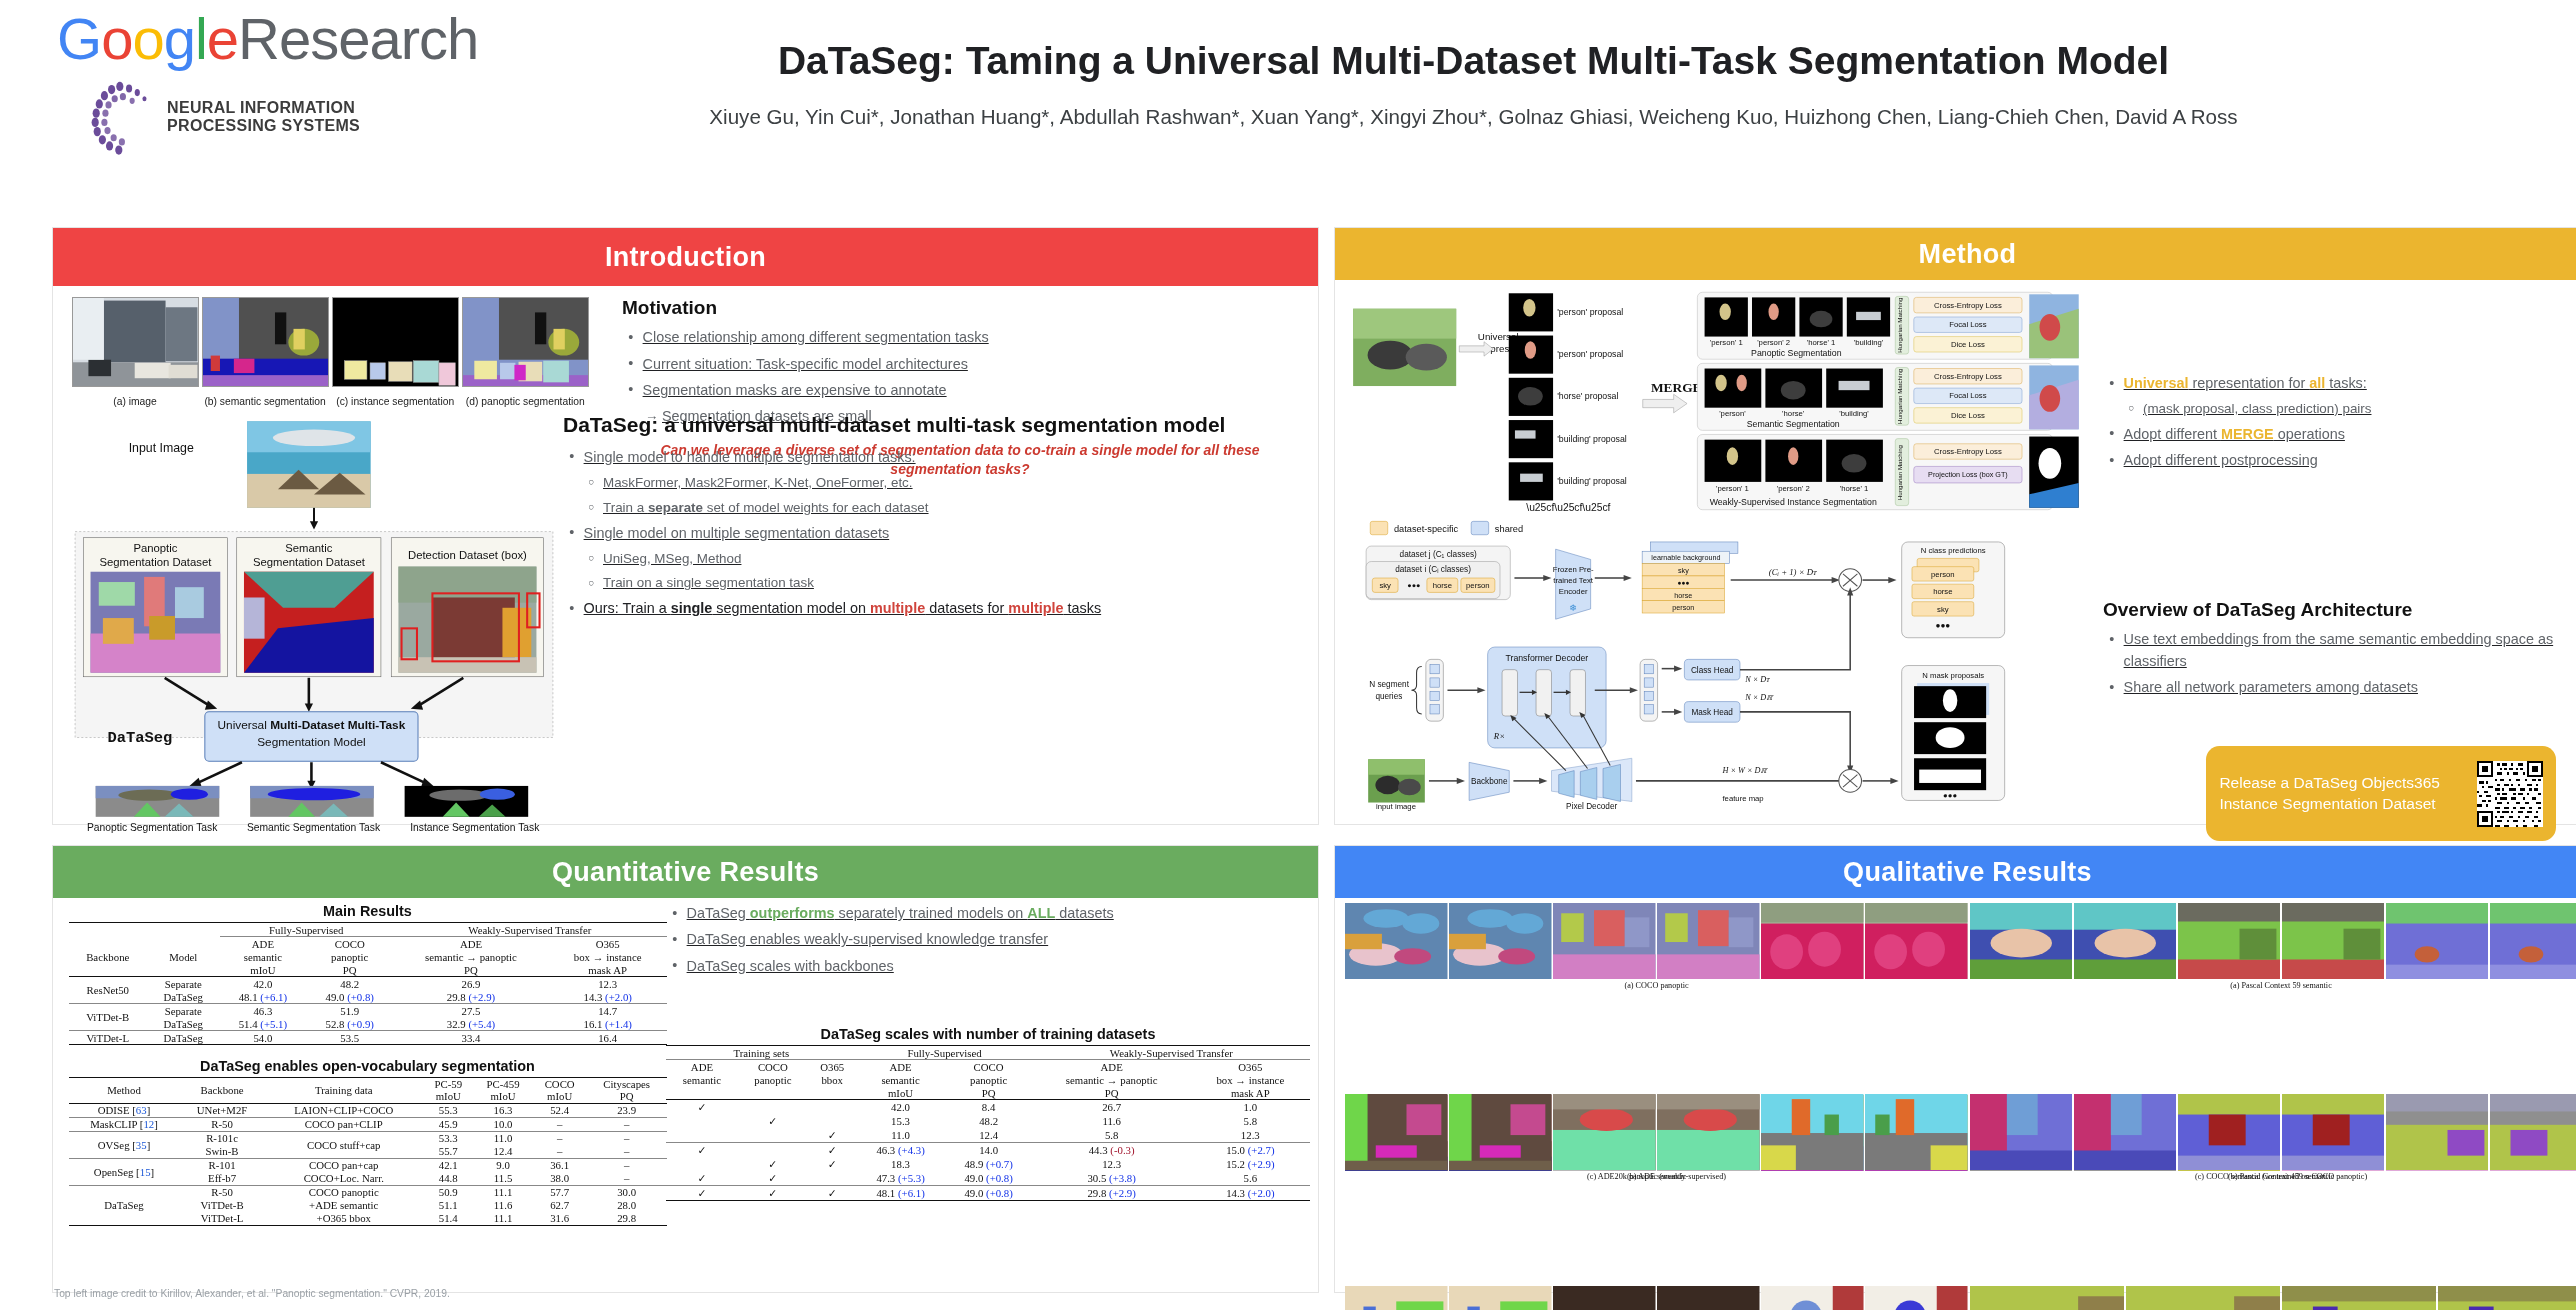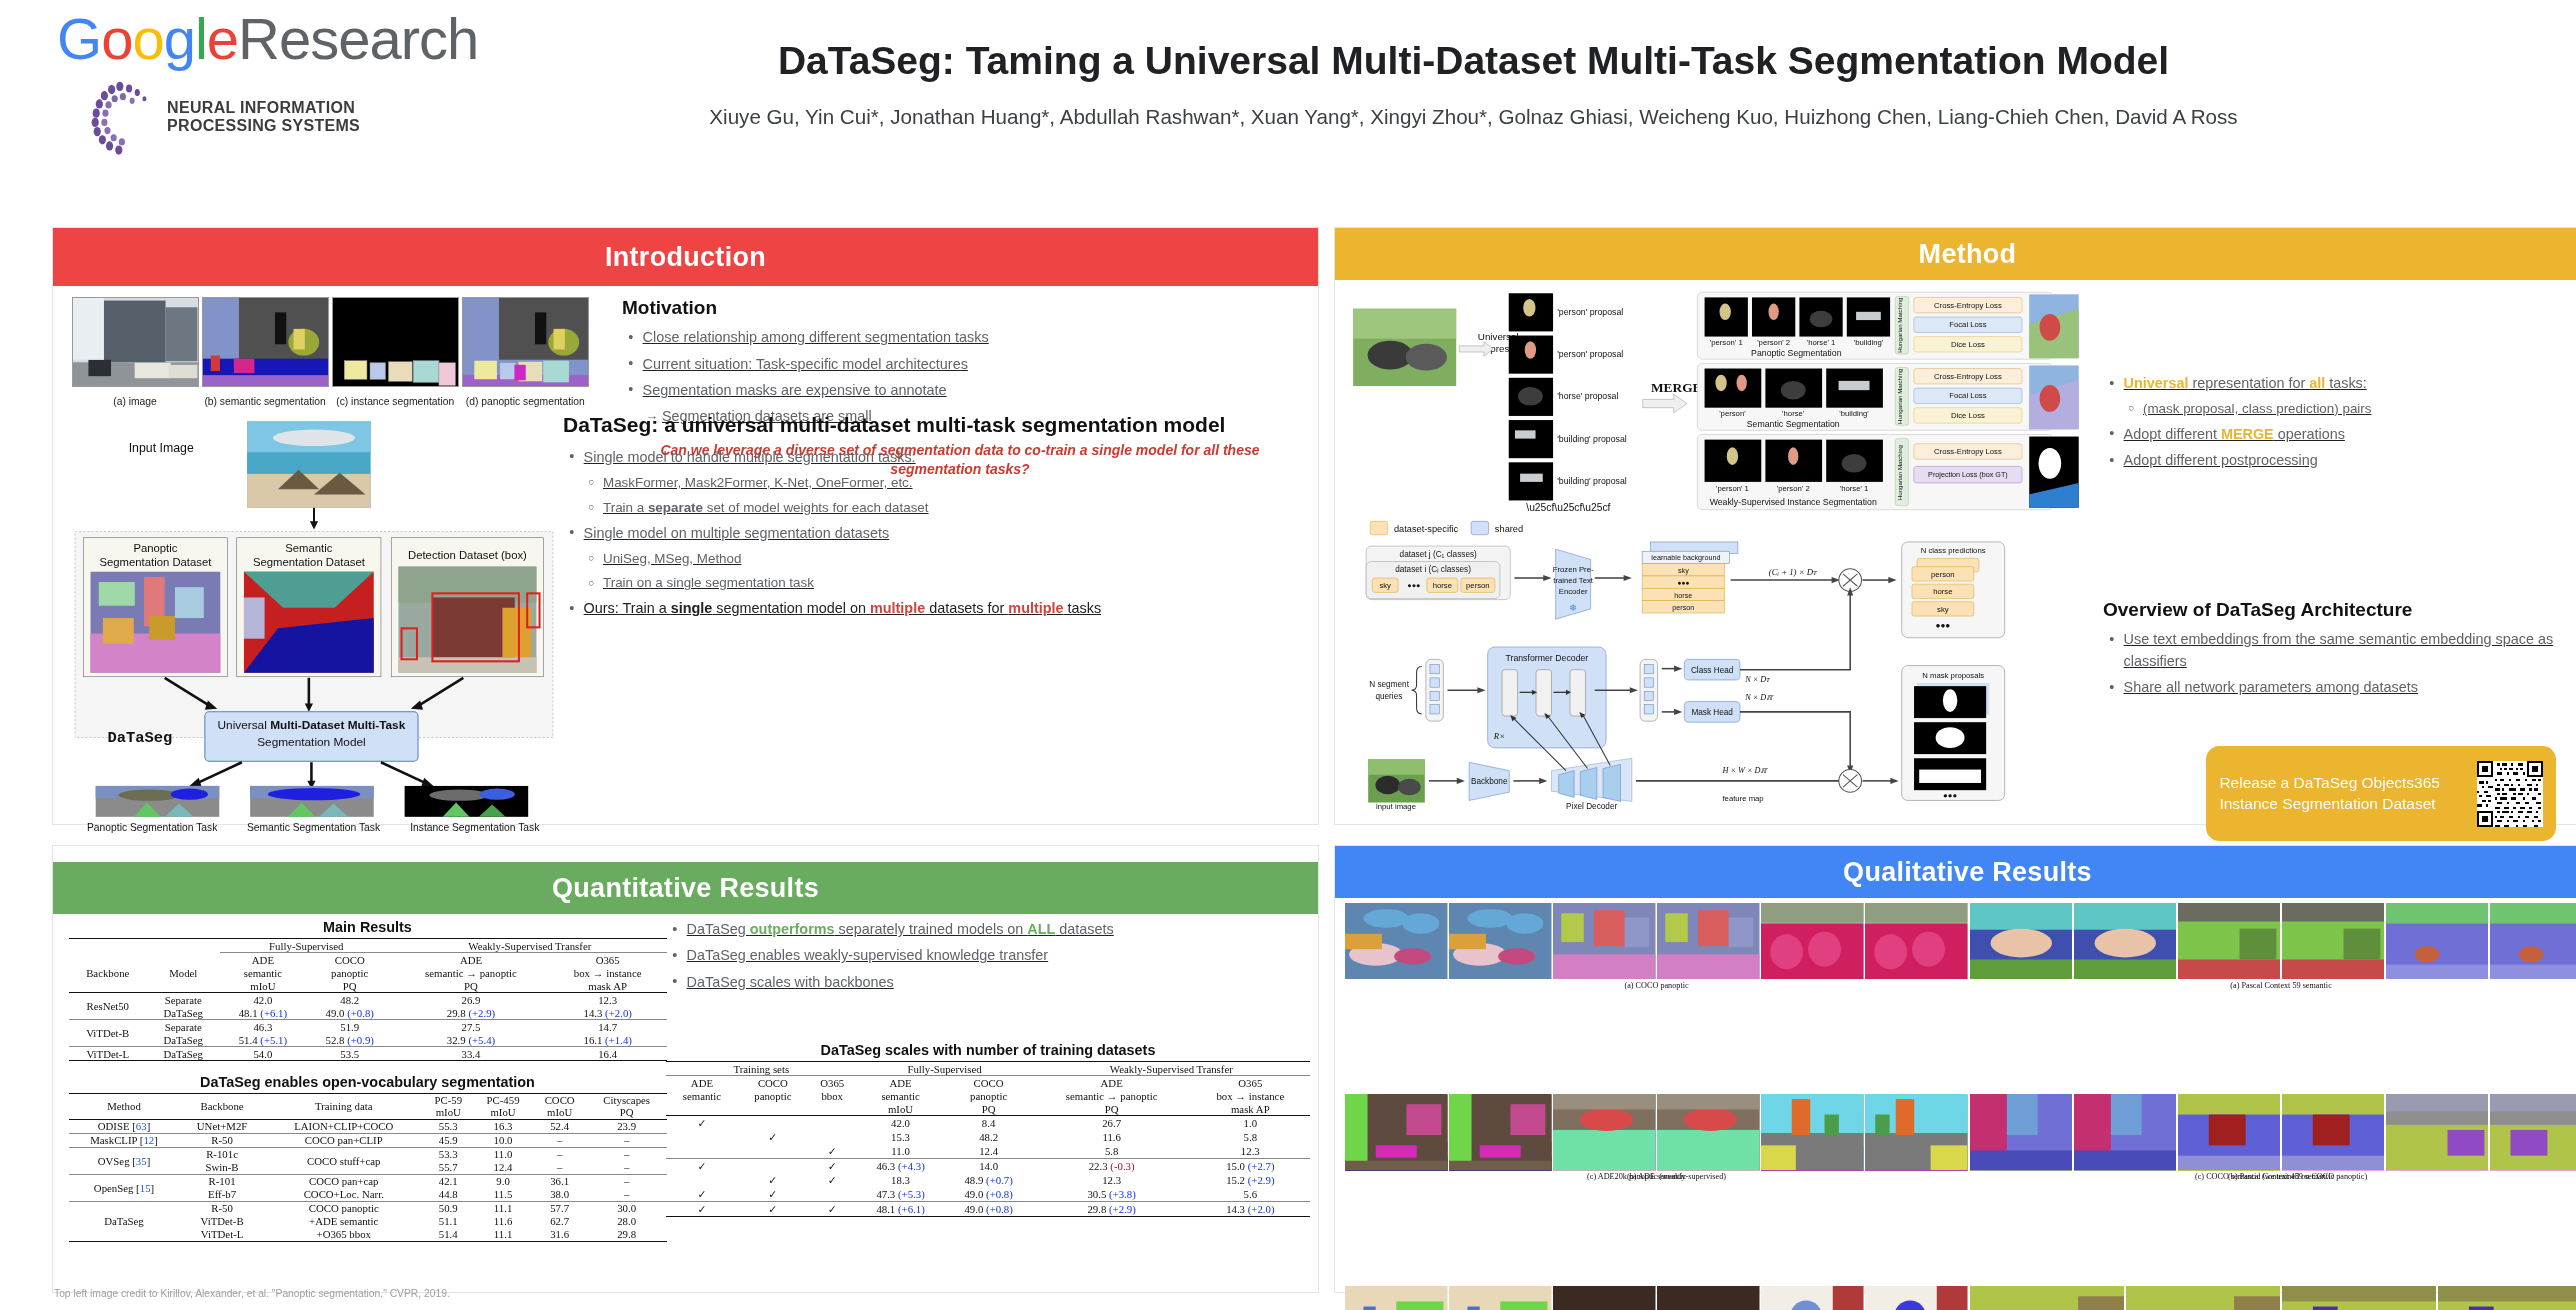--- a/index.html
+++ b/index.html
@@ -28,21 +28,21 @@
   
   .panel { position:absolute; background:#fff; border:0.5px solid #e4e4e4; }
   .banner { width:100%; color:#fff; font-size:27px; font-weight:600; text-align:center;
             letter-spacing:0.3px; display:flex; align-items:center; justify-content:center; }
 
   #intro-panel   { left:52px;  top:227px;  width:1267px; height:598px; }
   #intro-banner  { height:58px; background:#ef4444; }
   #method-panel  { left:1334px; top:227px;  width:1267px; height:598px; }
   #method-banner { height:52px; background:#EBB52F; }
   #quant-panel   { left:52px;  top:845px; width:1267px; height:448px; }
-  #quant-banner  { height:52px; background:#6AAC5F;margin-top:16px; }
+  #quant-banner  { height:52px; background:#6AAC5F; }
   #qual-panel    { left:1334px; top:845px; width:1267px; height:448px; }
   #qual-banner   { height:52px; background:#4286F5; }
 
   .body { position:relative; width:100%; }
 
   
   h3.sub { font-size:19px; font-weight:700; color:#111; margin-bottom:8.2px; }
   ul.bul { list-style:none;text-decoration:underline; }
   ul.bul li { font-size:14.4px; line-height:1.5; color:#5f6368; position:relative;
               padding-left:20.6px; margin-bottom:4.6px; }
@@ -1017,21 +1017,21 @@
             <td>5.8</td>
             <td>12.3</td>
               </tr>
 
           <tr class="tl-thin">
                 <td>✓</td>
                 <td></td>
                 <td>✓</td>
             <td><span>46.3</span> <span class="blue">(+4.3)</span></td>
             <td>14.0</td>
-            <td><span>22.3</span> <span class="crimson">(-0.3)</span></td>
+            <td><span>44.3</span> <span class="crimson">(-0.3)</span></td>
             <td><span>15.0</span> <span class="blue">(+2.7)</span></td>
               </tr>
           <tr>
                 <td></td>
                 <td>✓</td>
                 <td>✓</td>
             <td>18.3</td>
             <td><span>48.9</span> <span class="blue">(+0.7)</span></td>
             <td>12.3</td>
             <td><span>15.2</span> <span class="blue">(+2.9)</span></td>

